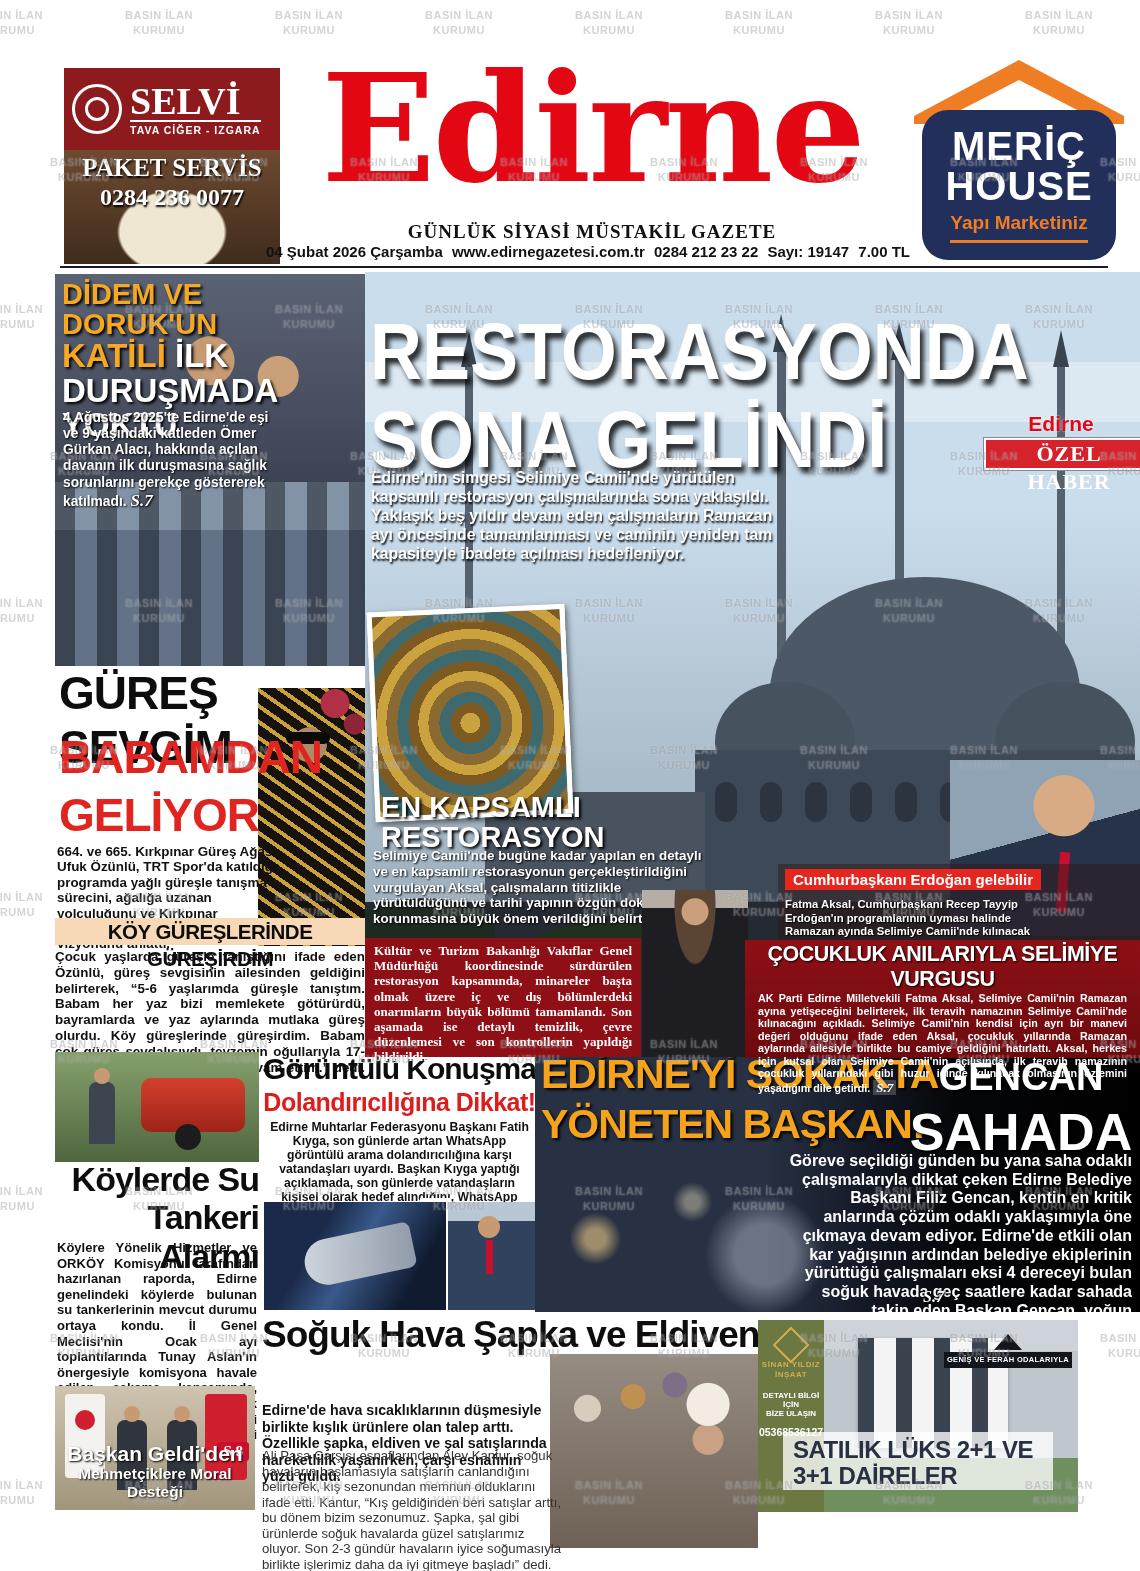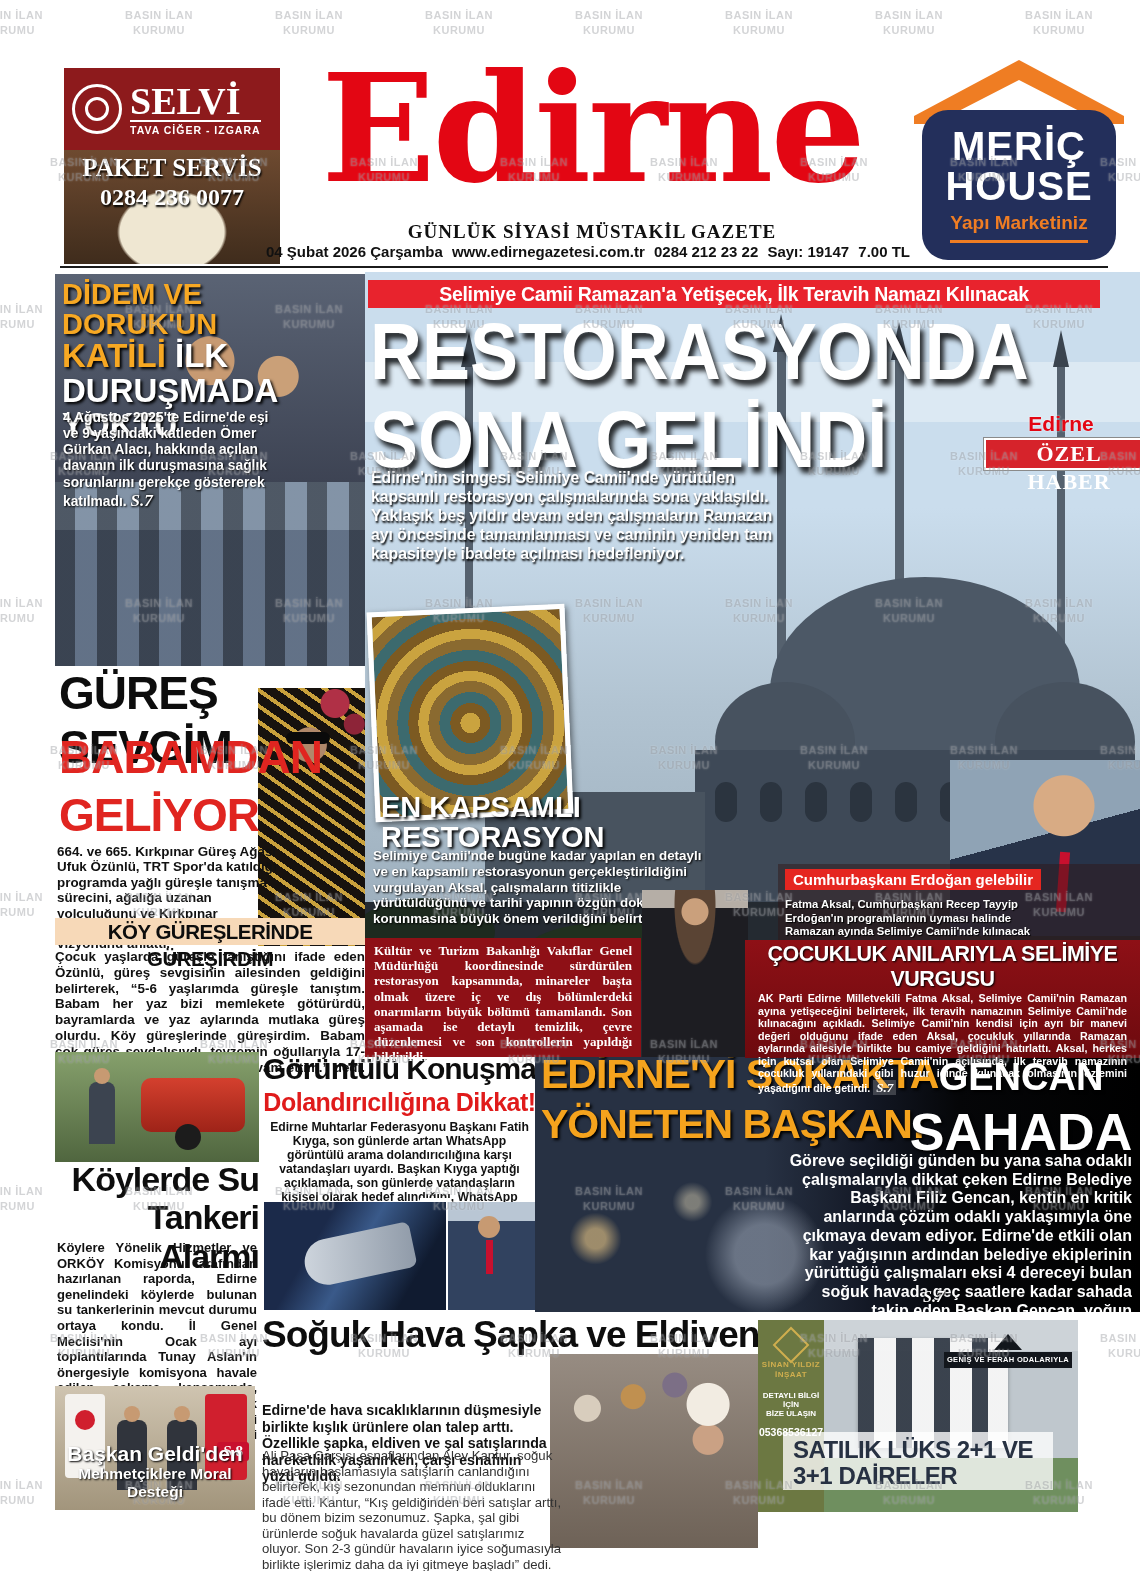--- a/index.html
+++ b/index.html
@@ -355,21 +355,20 @@
         <rect x="485" y="510" width="22" height="40" rx="11"></rect>
         <rect x="530" y="510" width="22" height="40" rx="11"></rect>
         <rect x="575" y="510" width="22" height="40" rx="11"></rect>
         <rect x="620" y="510" width="22" height="40" rx="11"></rect>
         <rect x="665" y="510" width="22" height="40" rx="11"></rect>
       </g>
       <rect x="0" y="630" width="775" height="155" fill="#242a31"></rect>
       <ellipse cx="60" cy="660" rx="70" ry="34" fill="#1d2a1f"></ellipse>
       <ellipse cx="250" cy="680" rx="90" ry="30" fill="#20301f"></ellipse>
     </svg>
-    <div class="kicker">Selimiye Camii Ramazan'a Yetişecek, İlk Teravih Namazı Kılınacak</div>
     <div class="main-h" style="top:40px;">RESTORASYONDA</div>
     <div class="main-h" style="top:128px;">SONA GELİNDİ</div>
     <div class="brand-red">Edirne Gazetesi</div>
     <div class="ozel">ÖZEL HABER</div>
     <div class="lede">Edirne'nin simgesi Selimiye Camii'nde yürütülen kapsamlı restorasyon çalışmalarında sona yaklaşıldı. Yaklaşık beş yıldır devam eden çalışmaların Ramazan ayı öncesinde tamamlanması ve caminin yeniden tam kapasiteyle ibadete açılması hedefleniyor.</div>
     <div class="dome"></div>
     <div class="sub1h">
       <div>EN KAPSAMLI</div>
       <div>RESTORASYON</div>
     </div>

